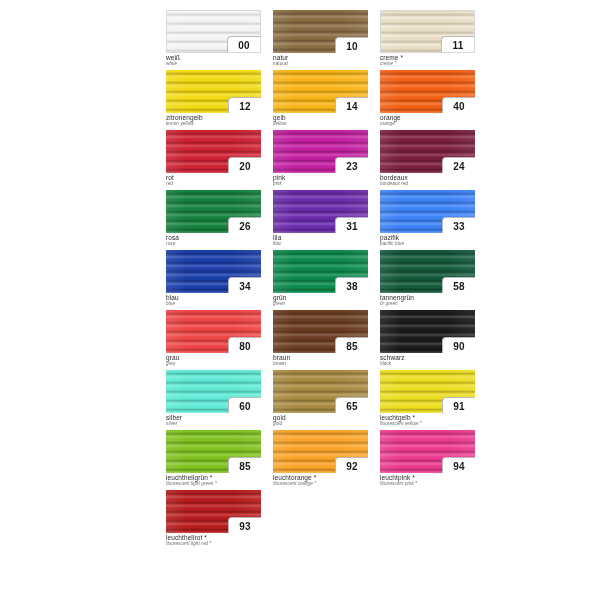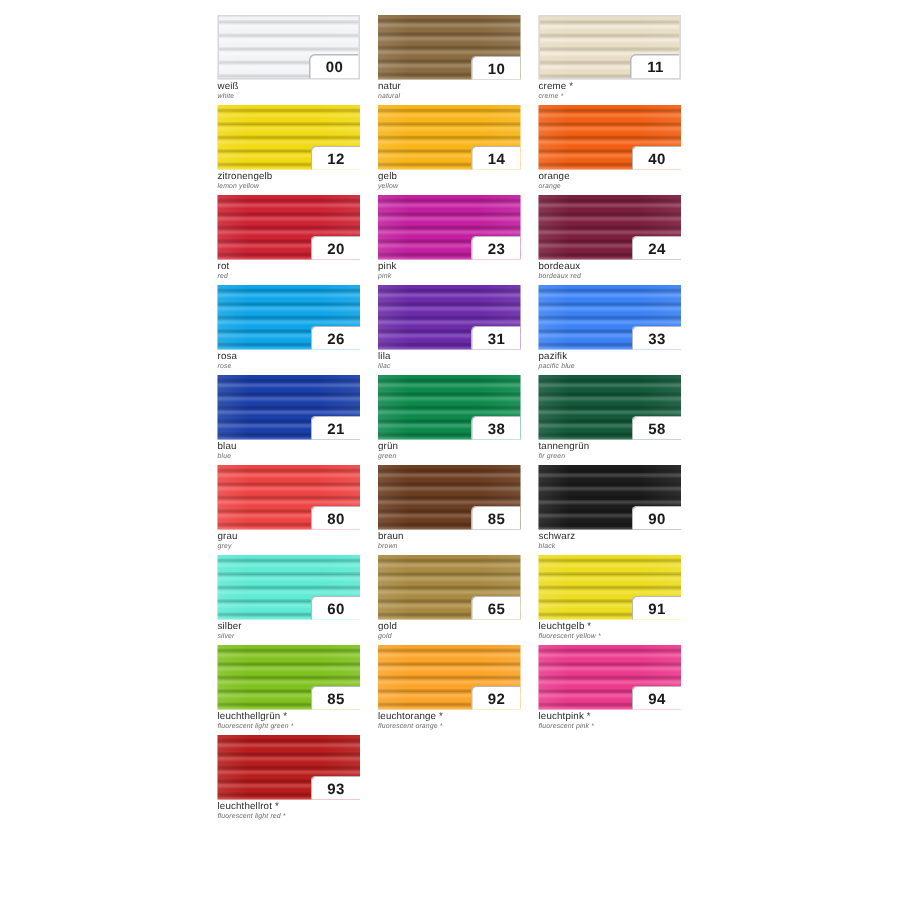--- a/index.html
+++ b/index.html
@@ -20,20 +20,21 @@
     left: 145px;
     top: 10px;
     width: 310px;
     height: 585px;
   }
   .grid {
     display: grid;
     grid-template-columns: repeat(3, 98px);
     column-gap: 9px;
     row-gap: 0px;
+    margin-left: 21px;
   }
   .cell {
     width: 98px;
     height: 60px;
     position: relative;
     box-sizing: border-box;
   }
   .swatch {
     position: relative;
     width: 95px;
@@ -225,21 +226,21 @@
           <div class="ribs"></div>
           <div class="sheen"></div>
           <div class="badge">24</div>
         </div>
         <div class="caption">
           <div class="name-de">bordeaux</div>
           <div class="name-en">bordeaux red</div>
         </div>
       </div>
       <div class="cell">
-        <div class="swatch" style="background: #0ea5e9; padding-left: 35px;">
+        <div class="swatch" style="background: #15803d; padding-left: 35px;">
           <div class="ribs"></div>
           <div class="sheen"></div>
           <div class="badge">26</div>
         </div>
         <div class="caption">
           <div class="name-de">rosa</div>
           <div class="name-en">rose</div>
         </div>
       </div>
       <div class="cell">
@@ -261,21 +262,21 @@
         </div>
         <div class="caption">
           <div class="name-de">pazifik</div>
           <div class="name-en">pacific blue</div>
         </div>
       </div>
       <div class="cell">
         <div class="swatch" style="background: rgb(27, 63, 170);">
           <div class="ribs"></div>
           <div class="sheen"></div>
-          <div class="badge">21</div>
+          <div class="badge">34</div>
         </div>
         <div class="caption">
           <div class="name-de">blau</div>
           <div class="name-en">blue</div>
         </div>
       </div>
       <div class="cell">
         <div class="swatch" style="background: rgb(12, 138, 76);">
           <div class="ribs"></div>
           <div class="sheen"></div>

